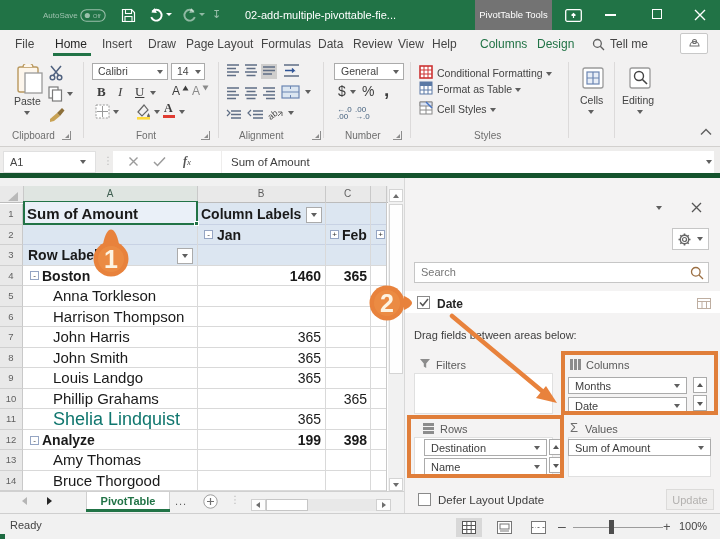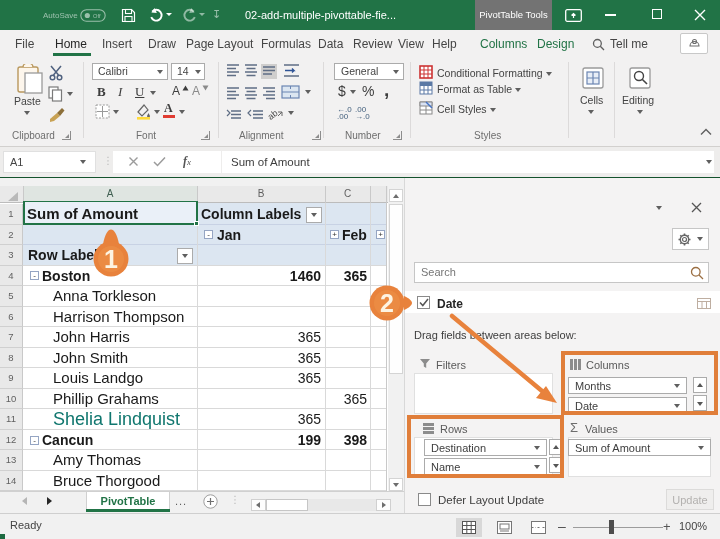--- a/index.html
+++ b/index.html
@@ -17,21 +17,21 @@
 .green { color:#217346; }
 
 #ribbon { position:absolute; left:0; top:57px; width:720px; height:90px; background:#f2f1f1; border-bottom:1px solid #d2d0ce; }
 .vsep { position:absolute; top:5px; height:76px; width:1px; background:#dcdada; }
 .glabel { position:absolute; font-size:10px; color:#6e6e6e; }
 .combo { position:absolute; background:#fff; border:1px solid #ababab; font-size:10.5px; color:#444; }
 .launch { position:absolute; width:9px; height:9px; border-right:1.5px solid #8d8d8d; border-bottom:1.5px solid #8d8d8d; }
 .launch:after{ content:""; position:absolute; right:1px; bottom:1px; width:0; height:0; border-left:4px solid transparent; border-bottom:4px solid #8d8d8d; }
 .dar { width:0; height:0; border-left:3.5px solid transparent; border-right:3.5px solid transparent; border-top:4px solid #5f5f5f; display:inline-block; }
 
-#fbar { position:absolute; left:0; top:147px; width:720px; height:31px; background:#eeedec; border-bottom:1px solid #14532d; }
+#fbar { position:absolute; left:0; top:147px; width:720px; height:31px; background:#eeedec; border-bottom:5px solid #14532d; }
 
 #sheet { position:absolute; left:0; top:178px; width:404px; height:313px; background:#fff; }
 .rnum { position:absolute; left:0; width:23px; text-align:center; font-size:9.5px; color:#5f5f5f; background:#e9e9e9; border-bottom:1px solid #d0d0d0; border-right:1px solid #c9c9c9; }
 .cell { position:absolute; font-size:13px; color:#1a1a1a; white-space:nowrap; }
 .b { font-weight:bold; }
 .exp { position:absolute; width:9px; height:9px; border:1px solid #95a5c3; background:#fff; font-size:8px; line-height:7px; text-align:center; color:#333; }
 
 #tabbar { position:absolute; left:0; top:491px; width:404px; height:22px; background:#f1f1f1; border-top:1px solid #d0d0d0; }
 #statusbar { position:absolute; left:0; top:513px; width:720px; height:26px; background:#f1f1f1; border-top:1px solid #cfcfcf; font-size:11px; color:#444; }
 
@@ -352,21 +352,21 @@
 <div class="cell" style="top:327.0px;height:20.5px;line-height:20.5px;font-size:14px;color:#1a1a1a;left:201px;width:120px;text-align:right;">365</div>
 <div class="cell" style="top:347.5px;height:20.5px;line-height:20.5px;font-size:15px;color:#1a1a1a;left:53px;">John Smith</div>
 <div class="cell" style="top:347.5px;height:20.5px;line-height:20.5px;font-size:14px;color:#1a1a1a;left:201px;width:120px;text-align:right;">365</div>
 <div class="cell" style="top:368.0px;height:20.5px;line-height:20.5px;font-size:15px;color:#1a1a1a;left:53px;">Louis Landgo</div>
 <div class="cell" style="top:368.0px;height:20.5px;line-height:20.5px;font-size:14px;color:#1a1a1a;left:201px;width:120px;text-align:right;">365</div>
 <div class="cell" style="top:388.5px;height:20.5px;line-height:20.5px;font-size:15px;color:#1a1a1a;left:53px;">Phillip Grahams</div>
 <div class="cell" style="top:388.5px;height:20.5px;line-height:20.5px;font-size:14px;color:#1a1a1a;left:247px;width:120px;text-align:right;">365</div>
 <div class="cell" style="top:409.0px;height:20.5px;line-height:20.5px;font-size:18px;color:#0f766e;left:53px;">Shelia Lindquist</div>
 <div class="cell" style="top:409.0px;height:20.5px;line-height:20.5px;font-size:14px;color:#1a1a1a;left:201px;width:120px;text-align:right;">365</div>
 <div class="exp" style="left:30px;top:436px;">-</div>
-<div class="cell b" style="top:429.5px;height:20.5px;line-height:20.5px;font-size:14px;color:#1a1a1a;left:42px;">Cancun</div>
+<div class="cell b" style="top:429.5px;height:20.5px;line-height:20.5px;font-size:14px;color:#1a1a1a;left:42px;">Analyze</div>
 <div class="cell b" style="top:429.5px;height:20.5px;line-height:20.5px;font-size:14px;color:#1a1a1a;left:201px;width:120px;text-align:right;">199</div>
 <div class="cell b" style="top:429.5px;height:20.5px;line-height:20.5px;font-size:14px;color:#1a1a1a;left:247px;width:120px;text-align:right;">398</div>
 <div class="cell" style="top:450.0px;height:20.5px;line-height:20.5px;font-size:15px;color:#1a1a1a;left:53px;">Amy Thomas</div>
 <div class="cell" style="top:470.5px;height:20.5px;line-height:20.5px;font-size:15px;color:#1a1a1a;left:53px;">Bruce Thorgood</div>
 <div class="abs" style="left:388px;top:186px;width:16px;height:305px;background:#f1f1f1;"></div>
 <div class="abs" style="left:389px;top:189px;width:14px;height:13px;background:#fff;border:1px solid #d4d4d4;"></div>
 <div class="abs" style="left:393px;top:193.5px;width:0;height:0;border-left:3.5px solid transparent;border-right:3.5px solid transparent;border-bottom:4.5px solid #6d6d6d;"></div>
 <div class="abs" style="left:389px;top:204px;width:14px;height:170px;background:#fefefe;border:1px solid #d4d4d4;"></div>
 <div class="abs" style="left:389px;top:478px;width:14px;height:13px;background:#fff;border:1px solid #d4d4d4;"></div>
 <div class="abs" style="left:393px;top:482.5px;width:0;height:0;border-left:3.5px solid transparent;border-right:3.5px solid transparent;border-top:4.5px solid #6d6d6d;"></div>

